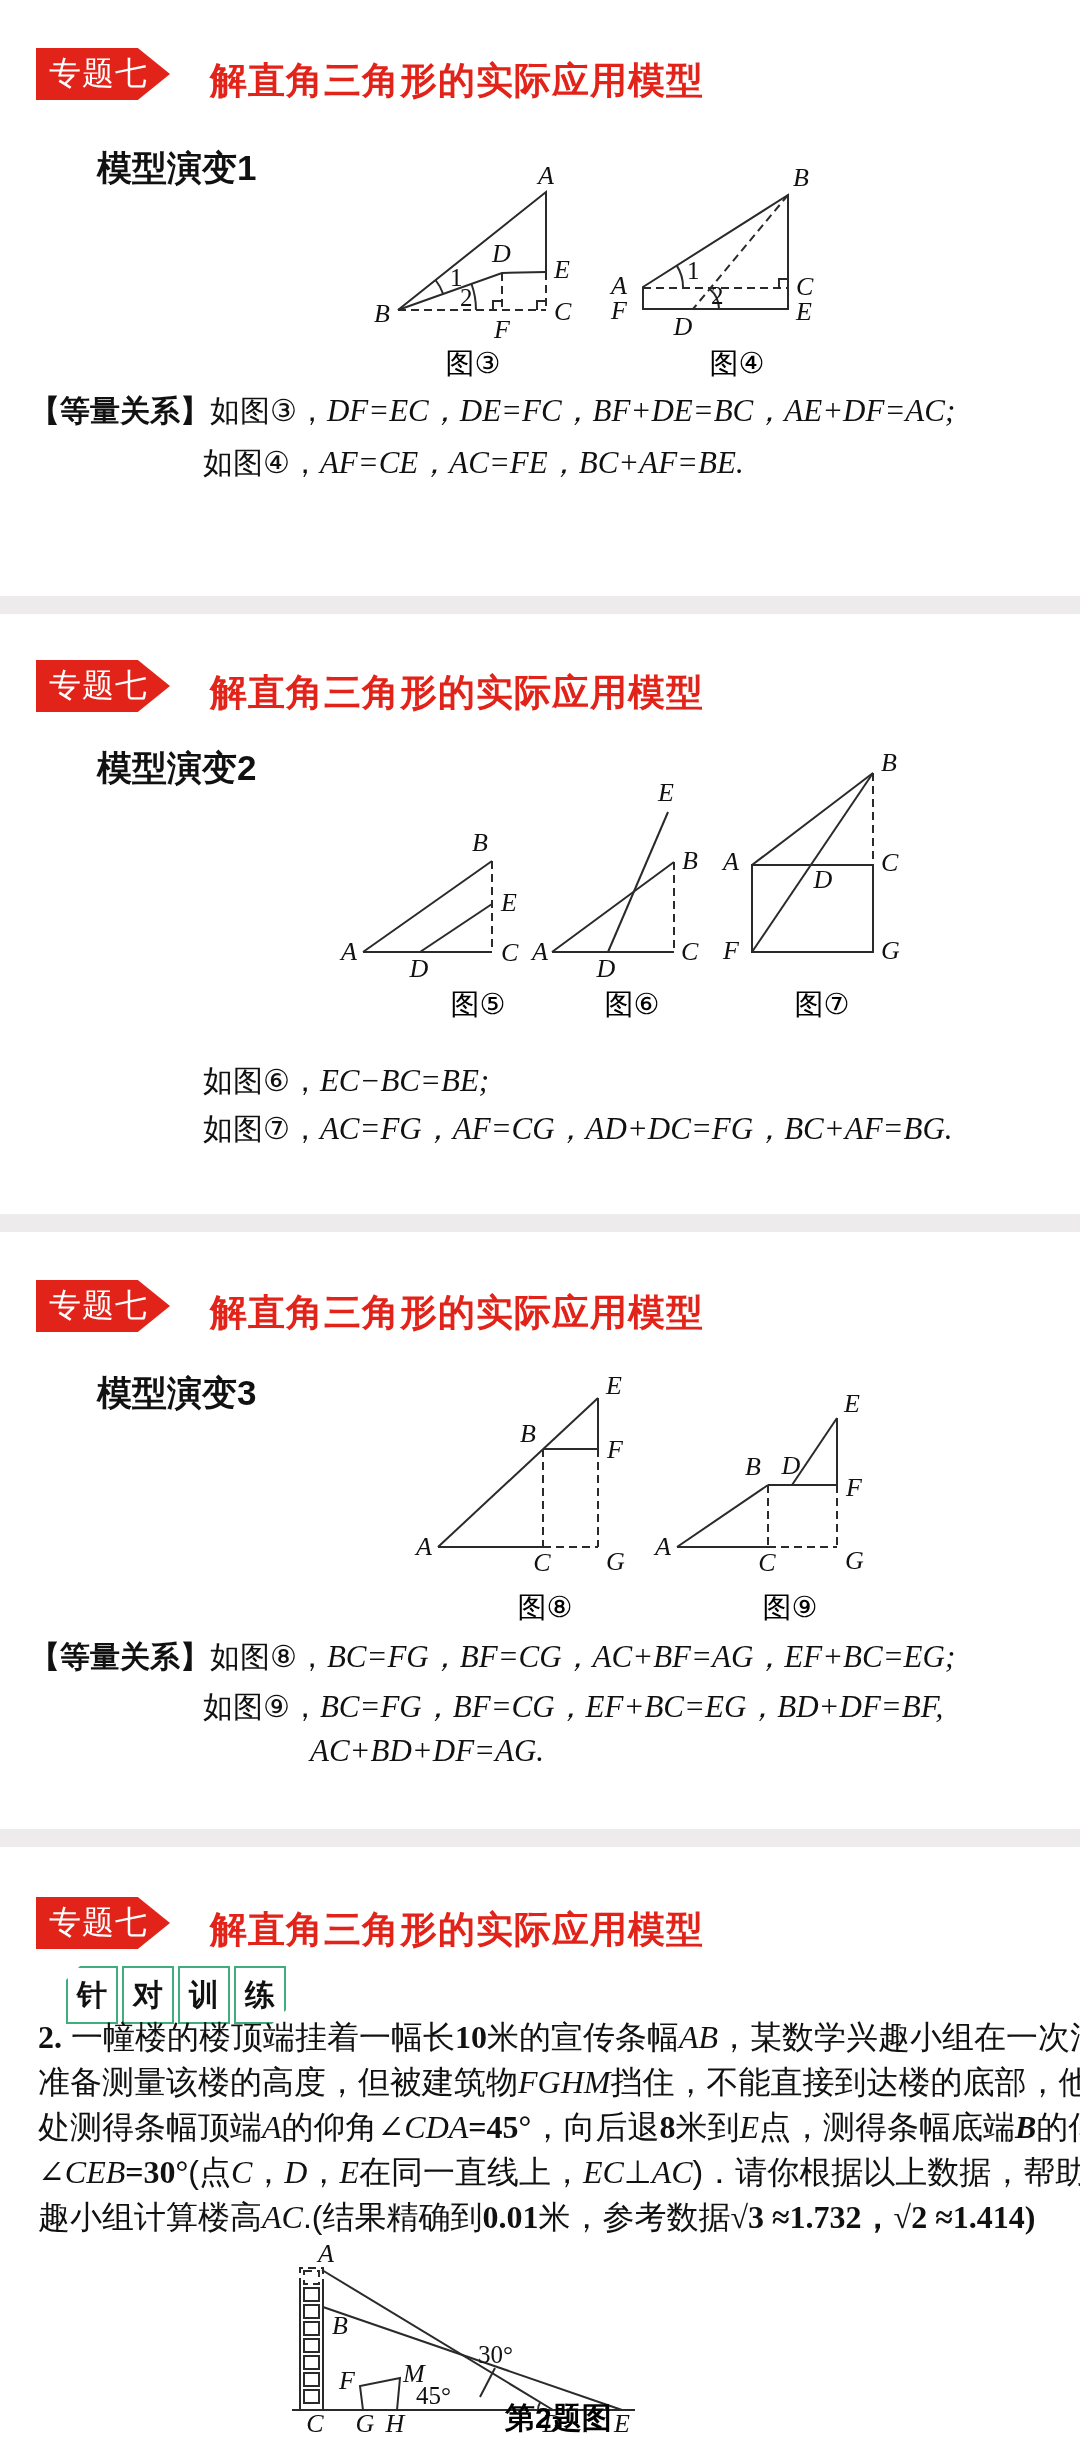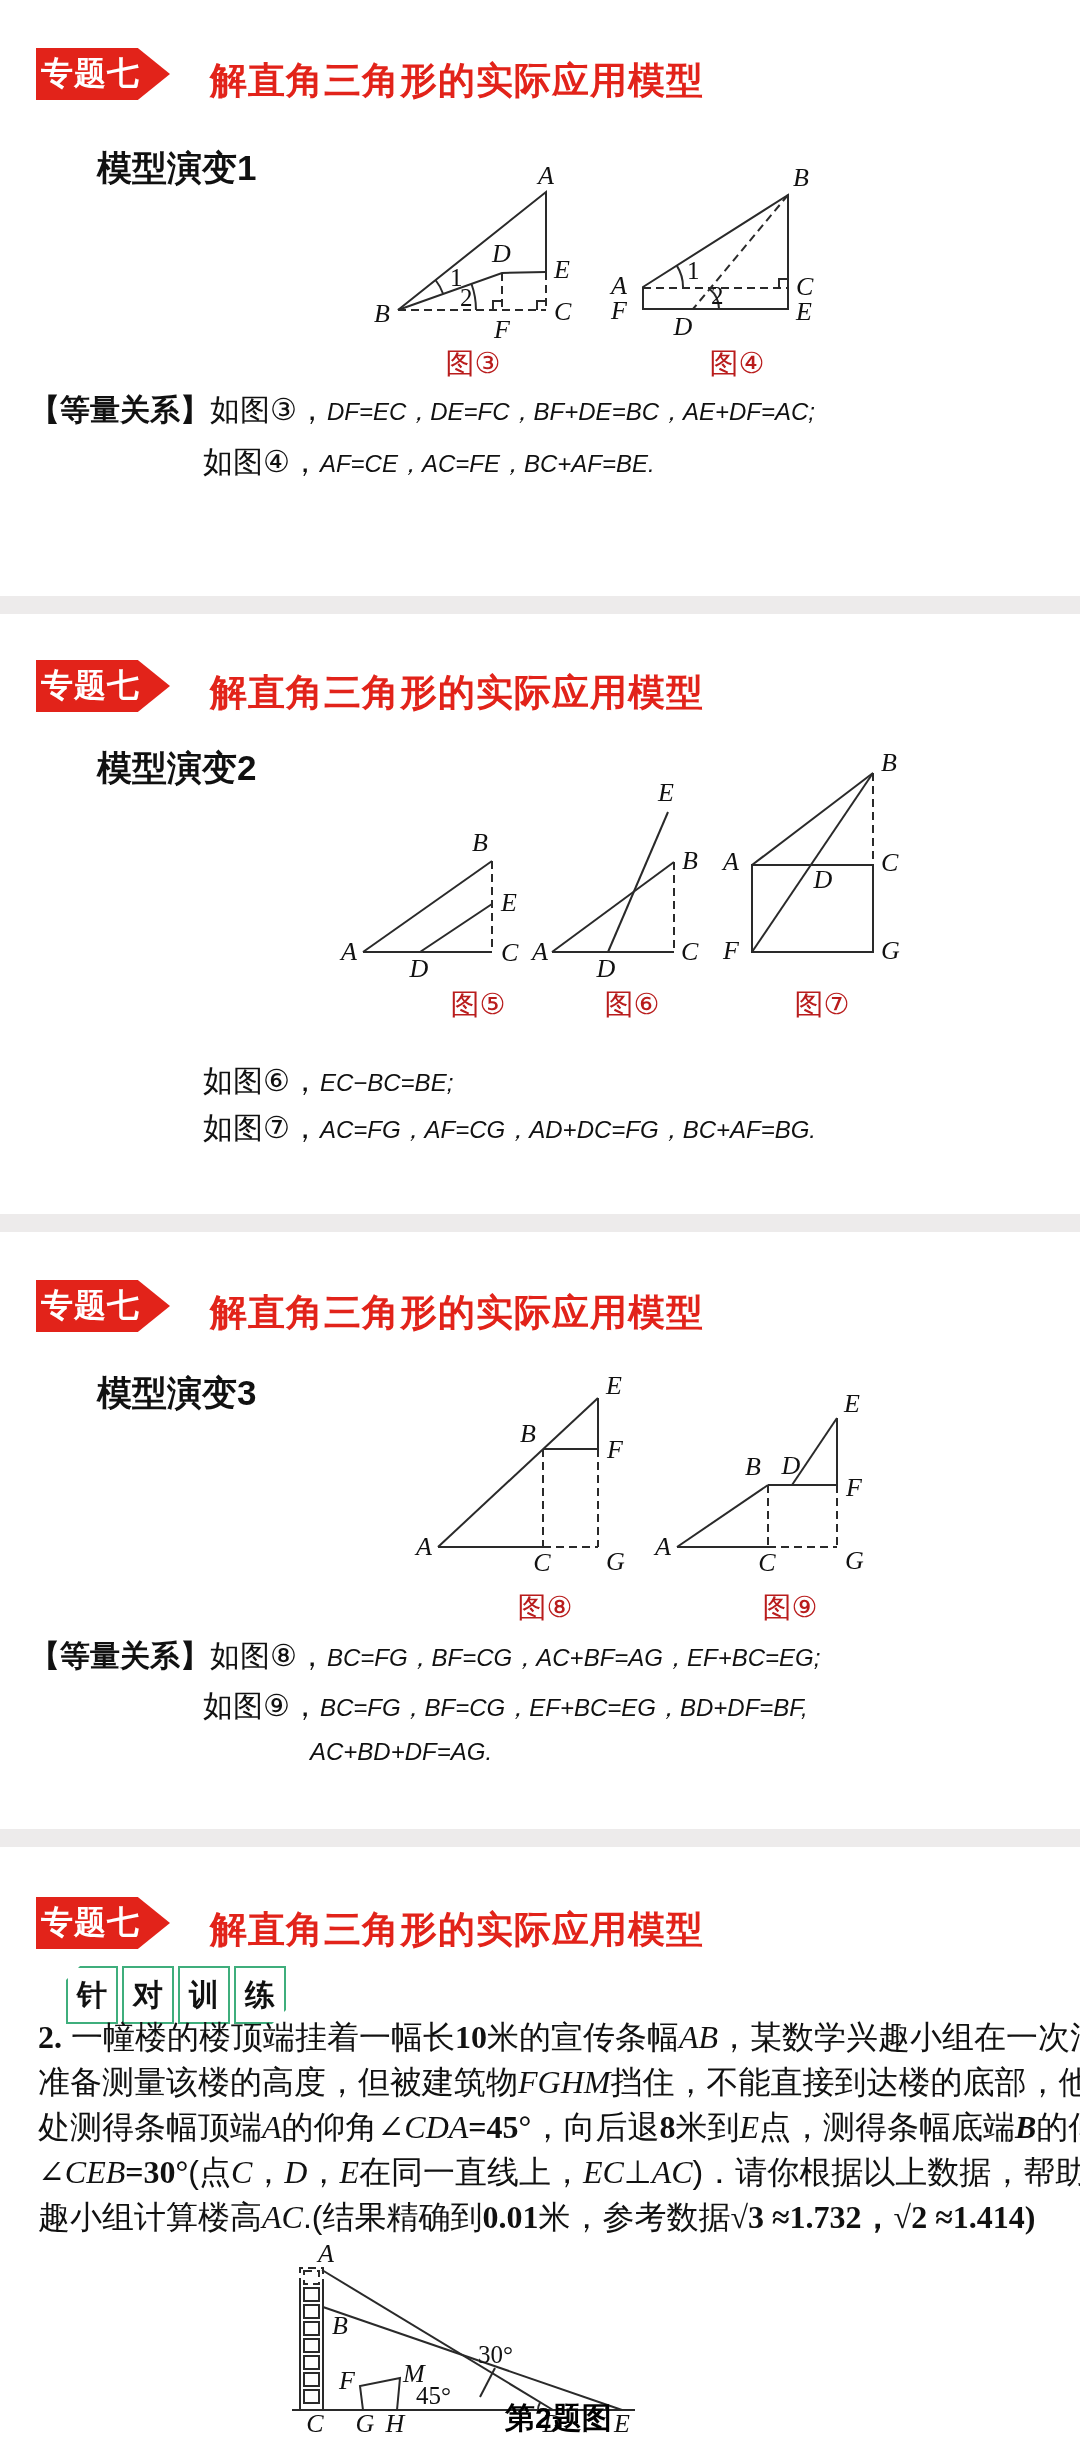--- a/index.html
+++ b/index.html
@@ -2,29 +2,29 @@
 <html style="--red: #e2231a; --green: #3fae7c;"><head>
 <meta charset="utf-8">
 <style>
   html,body{margin:0;padding:0;background:#fff;}
   .page{position:relative;width:1080px;height:2450px;background:#fff;overflow:hidden;
         font-family:"Liberation Sans","DejaVu Sans",sans-serif;color:#111;}
   .sep{position:absolute;left:0;width:1080px;height:18px;background:#edebeb;}
   .banner{position:absolute;left:36px;width:134px;height:52px;background:var(--red,#e2231a);
           clip-path:polygon(0 0,76% 0,100% 50%,76% 100%,0 100%);
           display:flex;align-items:center;}
-  .banner span{color:#fff;font-size:32px;font-weight:bold;padding-left:5px;letter-spacing:1px;}
+  .banner span{color:#fff;font-size:32px;font-weight:normal;padding-left:13px;letter-spacing:1px;}
   .btitle{position:absolute;left:210px;font-size:37px;font-weight:bold;color:var(--red,#e2231a);letter-spacing:1px;}
   .subtitle{position:absolute;left:97px;font-size:35px;font-weight:bold;color:#111;}
   .eq{position:absolute;left:30px;font-size:30px;white-space:nowrap;}
   .eq .eq-label{font-weight:bold;}
-  .eq .math{font-family:Liberation Sans, sans-serif;font-style:italic;font-size:24px;}
+  .eq .math{font-family:Liberation Serif, serif;font-style:italic;font-size:31px;}
   .eq.indent{left:203px;}
   .eq.indent2{left:310px;}
-  .figcap{position:absolute;transform:translateX(-50%);font-size:29px;color:#b91c1c;white-space:nowrap;text-align:center;}
+  .figcap{position:absolute;transform:translateX(-50%);font-size:29px;color:#000000;white-space:nowrap;text-align:center;}
   .p2cap{position:absolute;left:505px;top:2398px;font-size:30px;font-weight:600;color:#000000;}
   .prob-line{position:absolute;left:38px;font-size:32px;white-space:nowrap;color:#111;}
   .seg-cn{}
   .seg-it{font-family:"Liberation Serif","DejaVu Serif",serif;font-style:italic;}
   .seg-b{font-family:"Liberation Serif","DejaVu Serif",serif;font-weight:bold;}
   .seg-bi{font-family:"Liberation Serif","DejaVu Serif",serif;font-weight:bold;font-style:italic;}
   .tabs{position:absolute;left:66px;top:1966px;display:flex;gap:4px;}
   .tab{width:48px;height:54px;border:2px solid var(--green,#3fae7c);background:#fff;
        display:flex;align-items:center;justify-content:center;font-size:30px;font-weight:bold;color:#111;}
   .tab.first{clip-path:polygon(14px 0,100% 0,100% 100%,0 100%,0 14px);}

